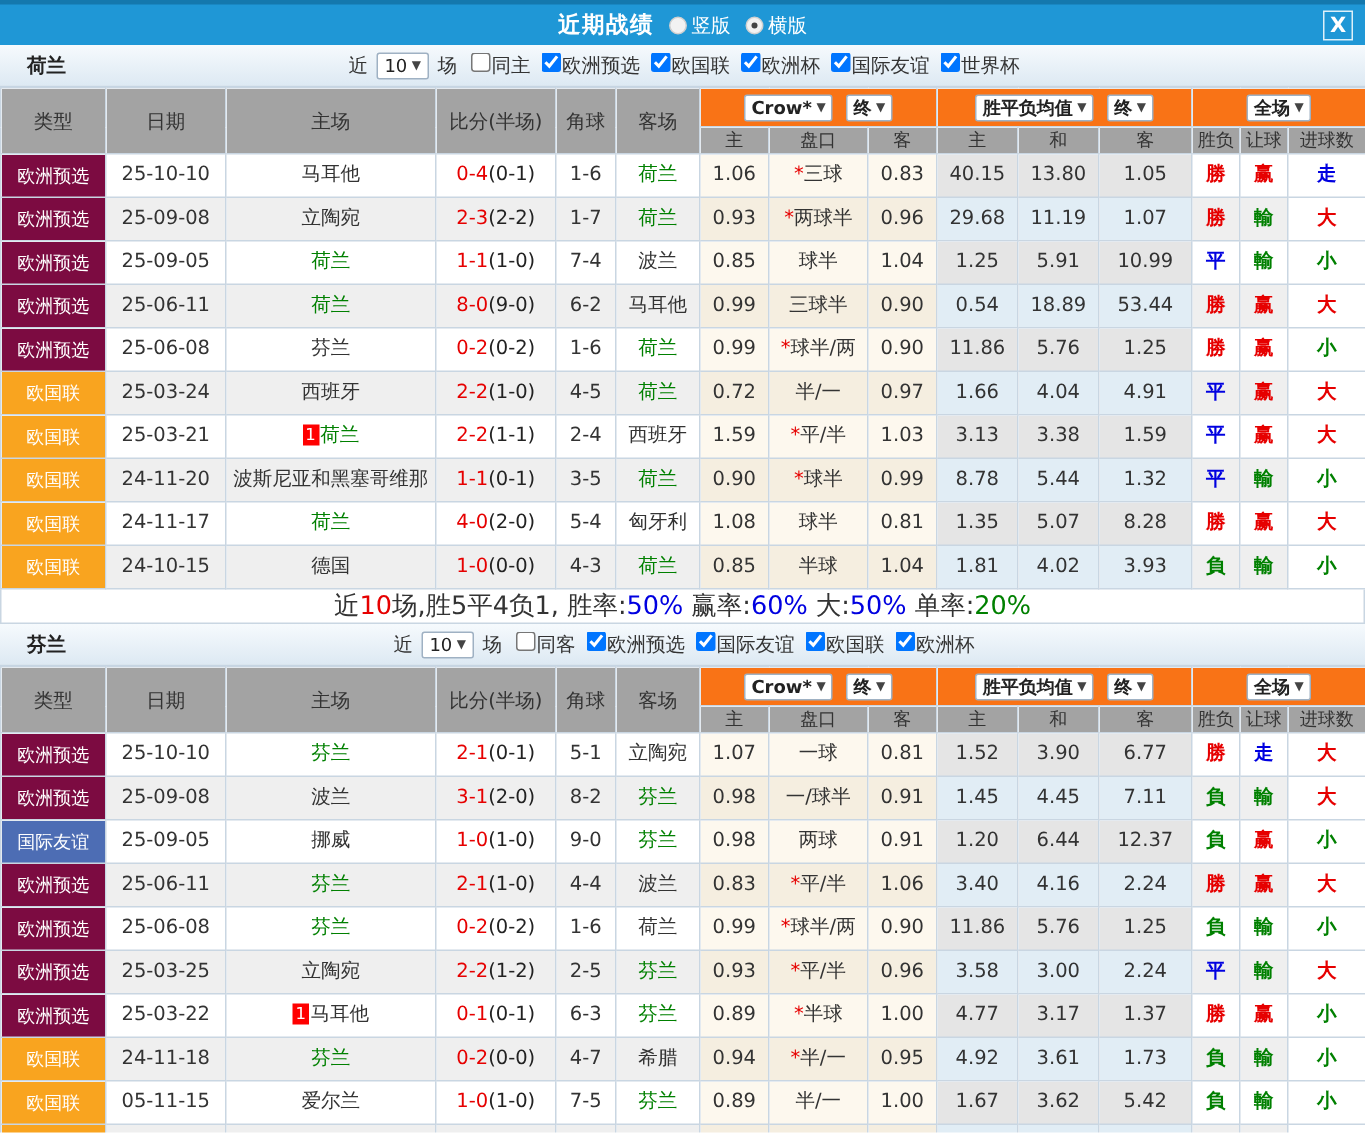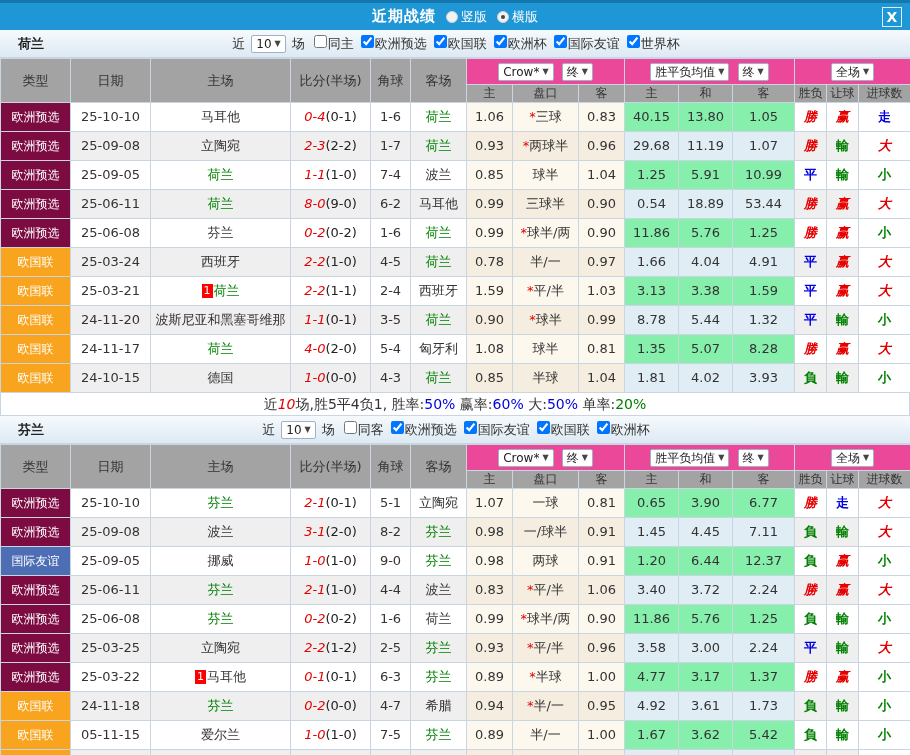--- a/index.html
+++ b/index.html
@@ -38,42 +38,42 @@
   .select {
     display:inline-flex; align-items:center; gap:3px; background:#fff;
     border:1px solid #9fb1c3; border-radius:2px; height:18px; line-height:16px;
     padding:0 4px; font-size:12px; color:#222; cursor:pointer; margin:0 2px;
   }
   .select .arr { font-size:8px; color:#444; }
   
   table { width:910px; border-collapse:collapse; table-layout:fixed; }
   th,td { border:1px solid #c9d6e2; text-align:center; padding:0; overflow:hidden; white-space:nowrap; }
   thead th { background:#a3a3a3; font-weight:normal; color:#333; font-size:13px; }
-  thead th.grp { background:#ec4899; height:26px; }
+  thead th.grp { background:#f97316; height:26px;font-weight:bold; }
   thead tr.sub th { height:17px; line-height:17px; font-size:12px; }
   tbody td { height:28px; line-height:28px; background:#fff; }
   tr.alt td { background:#efefef; }
   td.c-type { color:#fff; font-size:12px; }
   td.c-o1, td.c-hc, td.c-o2 { background:#fdf8ee; }
   tr.alt td.c-o1, tr.alt td.c-hc, tr.alt td.c-o2 { background:#f5eee0; }
-  td.c-a1, td.c-a2, td.c-a3 { background:#86efac; }
+  td.c-a1, td.c-a2, td.c-a3 { background:#e5e5e5; }
   tr.alt td.c-a1, tr.alt td.c-a2, tr.alt td.c-a3 { background:#e1edf5; }
   td.c-r3, tr.alt td.c-r3 { background:#fff; }
   td.res { font-weight:bold; }
-  .red { color:#e60000;font-style:italic; }
+  .red { color:#e60000; }
   .green { color:#008000; }
   .blue { color:#0000e0; }
   .ht { color:#222; }
   .badge {
     display:inline-block; background:#ff0000; color:#fff; font-size:11px;
     line-height:14px; height:14px; padding:0 2px; margin-right:1px; vertical-align:1px;
   }
   
   .summary {
-    height:23px; line-height:23px; text-align:center; font-size:14px; color:#333;
+    height:23px; line-height:23px; text-align:center; font-size:17px; color:#333;
     border:1px solid #c9d6e2; border-top:none;
   }
 </style>
 </head>
 <body>
 
 <div class="titlebar">
   <span class="ttl">近期战绩</span>
   <span class="radio">
     <span class="rb"></span>
@@ -270,21 +270,21 @@
         <td class="c-r2 res red">赢</td>
         <td class="c-r3 res green">小</td>
       </tr>
       <tr class="row alt">
         <td class="c-type" style="background:#f9a41f">欧国联</td>
         <td class="c-date">25-03-24</td>
         <td class="c-home"><span class="">西班牙</span></td>
         <td class="c-score"><span class="red">2-2</span><span class="ht">(1-0)</span></td>
         <td class="c-corner">4-5</td>
         <td class="c-away"><span class="green">荷兰</span></td>
-        <td class="c-o1">0.78</td>
+        <td class="c-o1">0.72</td>
         <td class="c-hc">半/一</td>
         <td class="c-o2">0.97</td>
         <td class="c-a1">1.66</td>
         <td class="c-a2">4.04</td>
         <td class="c-a3">4.91</td>
         <td class="c-r1 res blue">平</td>
         <td class="c-r2 res red">赢</td>
         <td class="c-r3 res red">大</td>
       </tr>
       <tr class="row">
@@ -457,21 +457,21 @@
       <tr class="row">
         <td class="c-type" style="background:#7c0b41">欧洲预选</td>
         <td class="c-date">25-10-10</td>
         <td class="c-home"><span class="green">芬兰</span></td>
         <td class="c-score"><span class="red">2-1</span><span class="ht">(0-1)</span></td>
         <td class="c-corner">5-1</td>
         <td class="c-away"><span class="">立陶宛</span></td>
         <td class="c-o1">1.07</td>
         <td class="c-hc">一球</td>
         <td class="c-o2">0.81</td>
-        <td class="c-a1">0.65</td>
+        <td class="c-a1">1.52</td>
         <td class="c-a2">3.90</td>
         <td class="c-a3">6.77</td>
         <td class="c-r1 res red">勝</td>
         <td class="c-r2 res blue">走</td>
         <td class="c-r3 res red">大</td>
       </tr>
       <tr class="row alt">
         <td class="c-type" style="background:#7c0b41">欧洲预选</td>
         <td class="c-date">25-09-08</td>
         <td class="c-home"><span class="">波兰</span></td>
@@ -509,21 +509,21 @@
         <td class="c-type" style="background:#7c0b41">欧洲预选</td>
         <td class="c-date">25-06-11</td>
         <td class="c-home"><span class="green">芬兰</span></td>
         <td class="c-score"><span class="red">2-1</span><span class="ht">(1-0)</span></td>
         <td class="c-corner">4-4</td>
         <td class="c-away"><span class="">波兰</span></td>
         <td class="c-o1">0.83</td>
         <td class="c-hc"><span class="red">*</span>平/半</td>
         <td class="c-o2">1.06</td>
         <td class="c-a1">3.40</td>
-        <td class="c-a2">3.72</td>
+        <td class="c-a2">4.16</td>
         <td class="c-a3">2.24</td>
         <td class="c-r1 res red">勝</td>
         <td class="c-r2 res red">赢</td>
         <td class="c-r3 res red">大</td>
       </tr>
       <tr class="row">
         <td class="c-type" style="background:#7c0b41">欧洲预选</td>
         <td class="c-date">25-06-08</td>
         <td class="c-home"><span class="green">芬兰</span></td>
         <td class="c-score"><span class="red">0-2</span><span class="ht">(0-2)</span></td>

